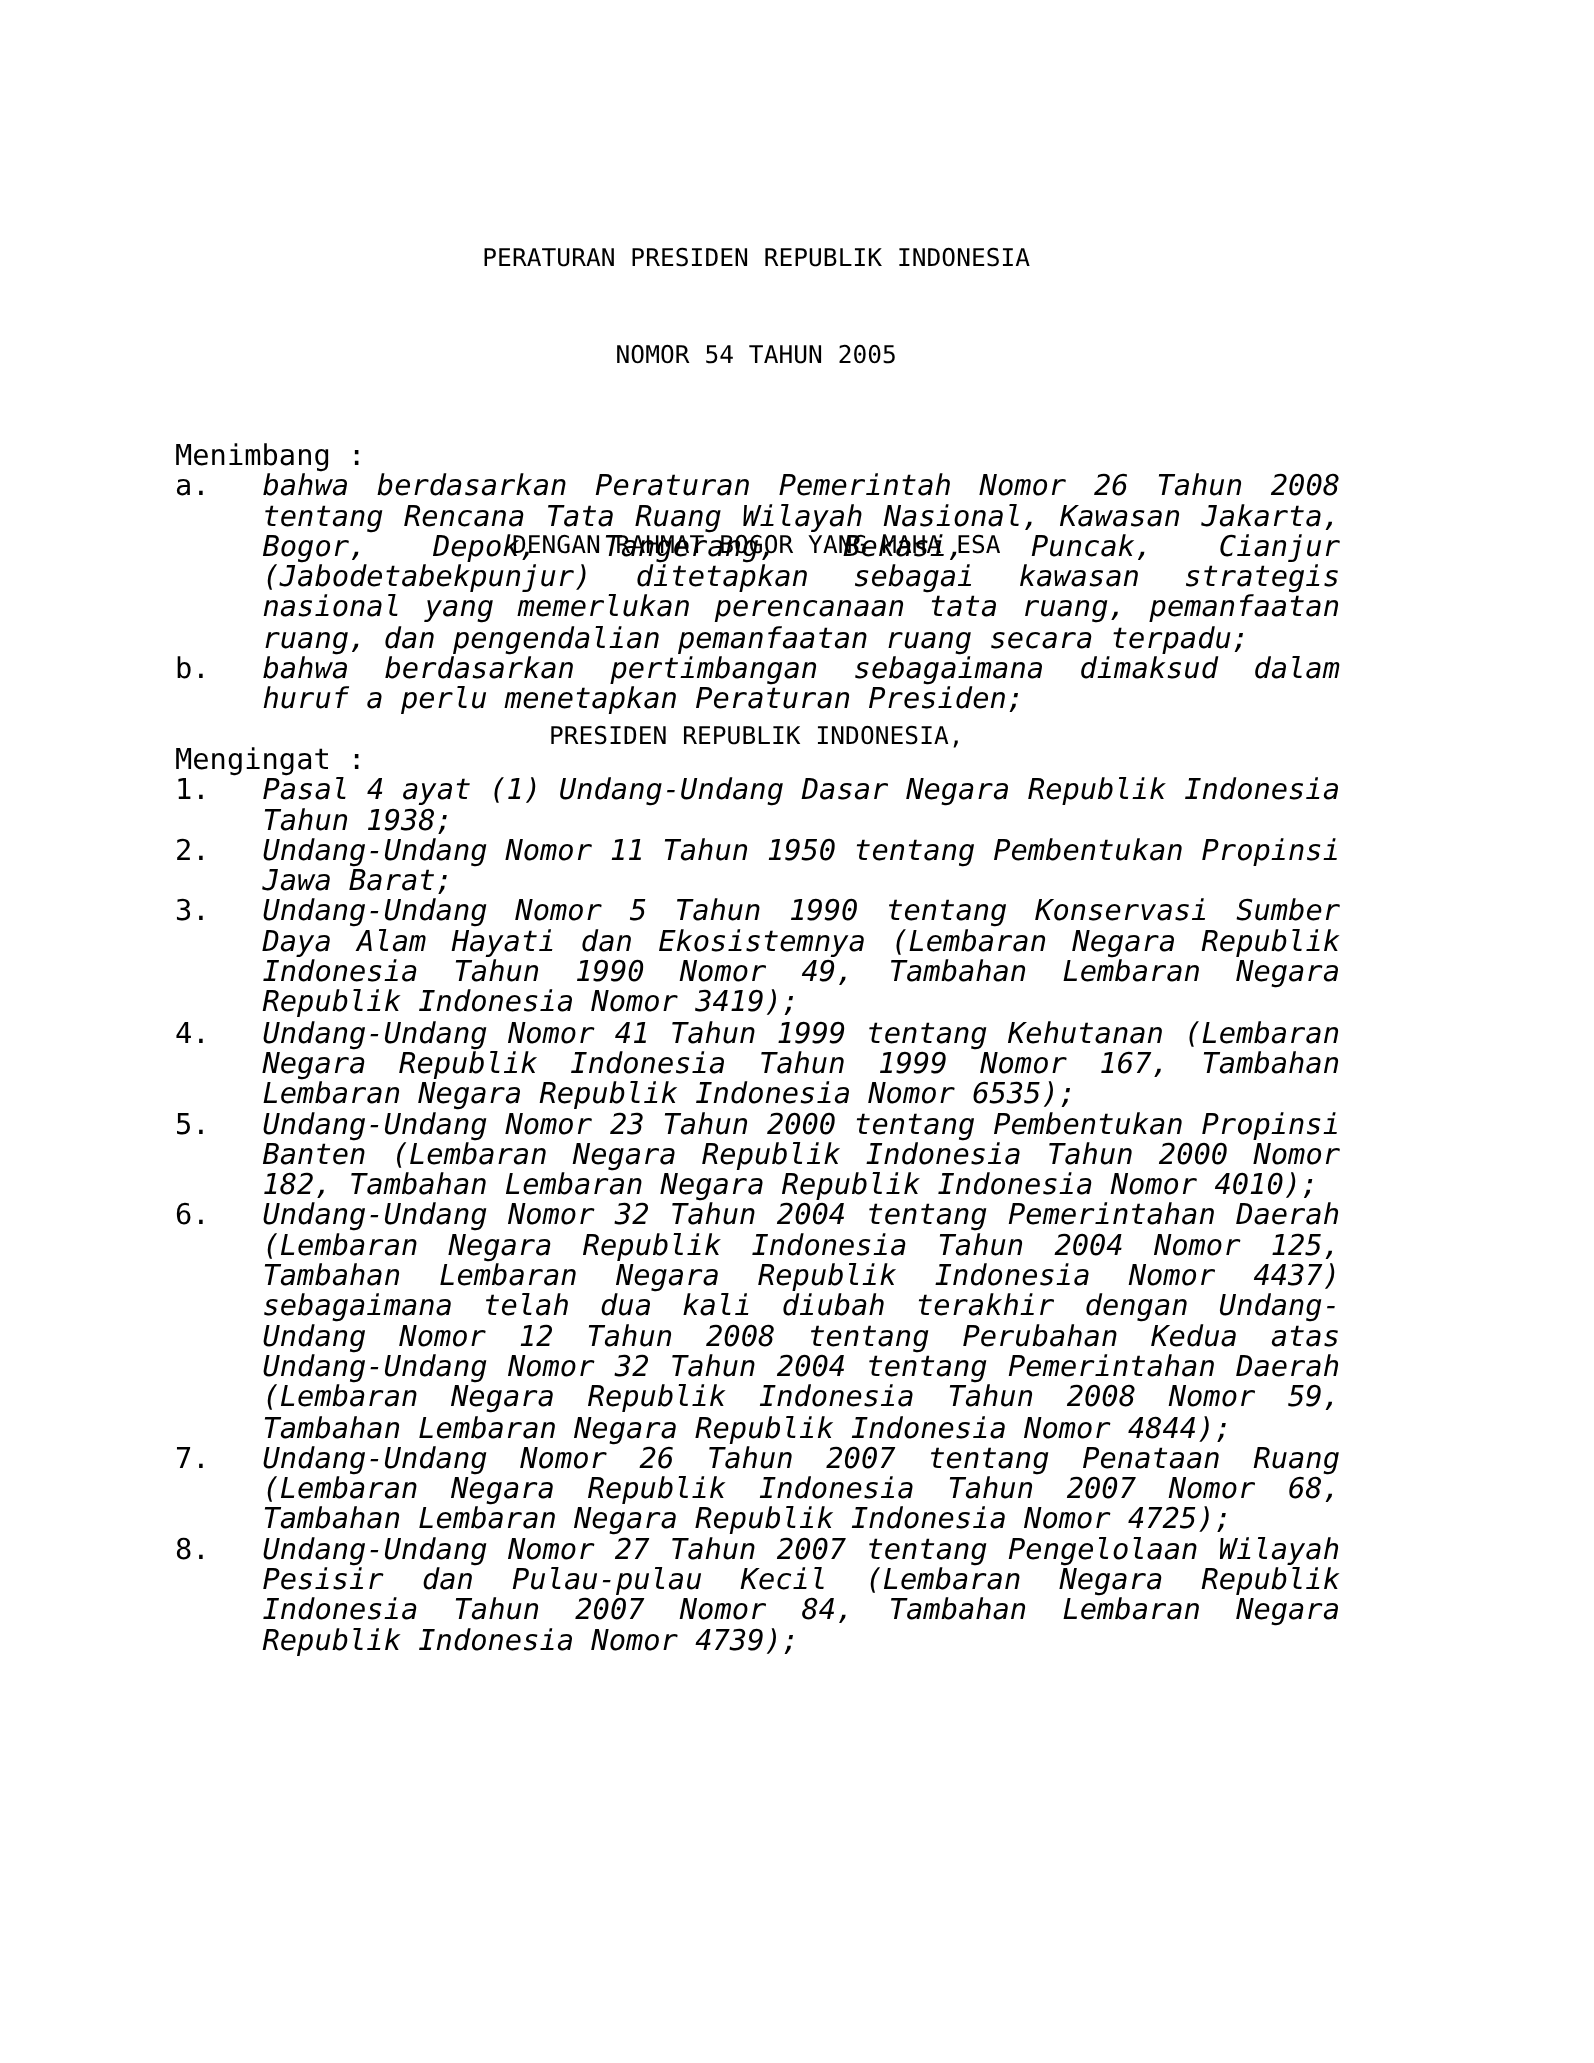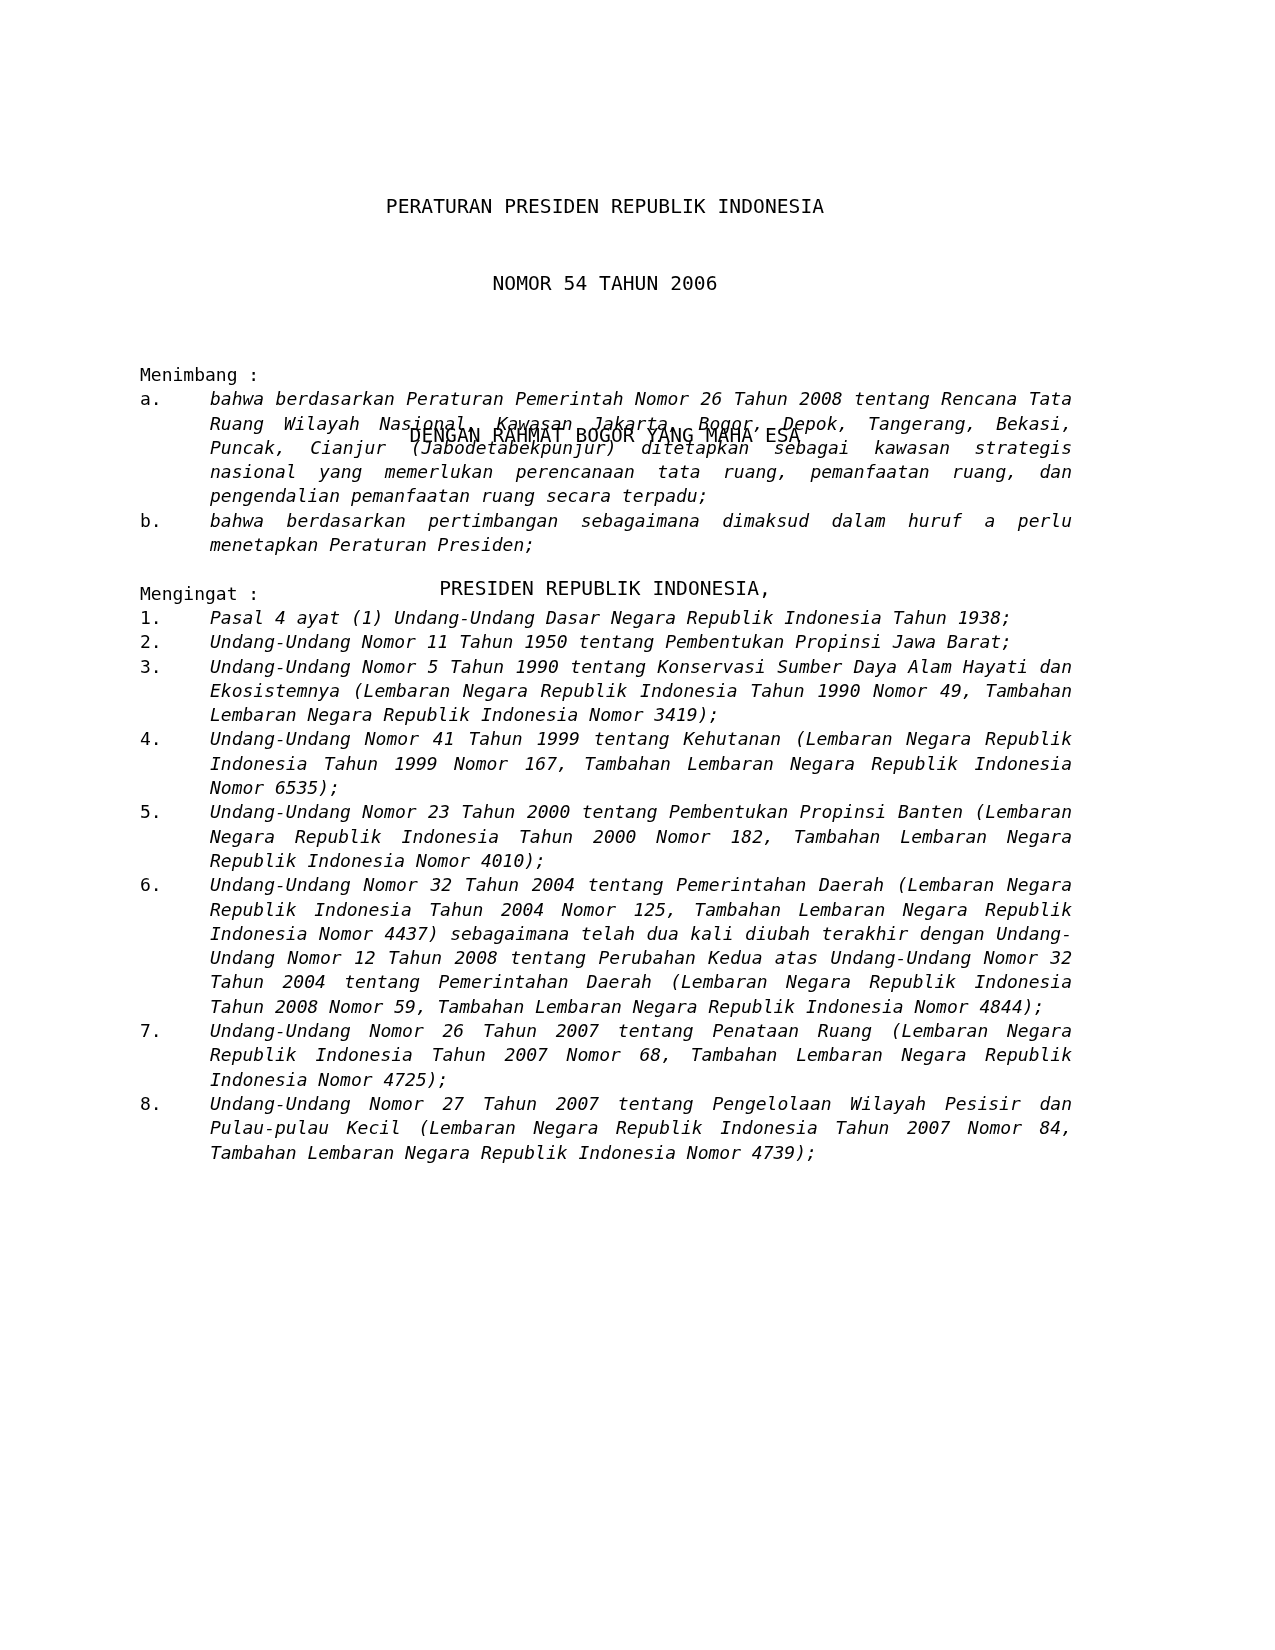--- a/index.html
+++ b/index.html
@@ -41,23 +41,23 @@
   .header-line {
     display: block;
     white-space: pre;
   }
   .gap-sm { height: 25px; }
 
   
   .body-block {
     position: absolute;
     left: 140px;
-    top: 363px;
+    top: 353px;
     width: 932px;
-    font-size: 18px;
+    font-size: 23px;
     line-height: 24.3px;
   }
 
   .section-label {
     display: block;
     white-space: pre;
     text-align: left;
   }
 
   .spacer {
@@ -85,21 +85,21 @@
   }
   
 </style>
 </head>
 <body>
 
 <div class="page">
 
   <div class="header-block">
     <span class="header-line">PERATURAN PRESIDEN REPUBLIK INDONESIA</span>
-    <span class="header-line">NOMOR 54 TAHUN 2006</span>
+    <span class="header-line">NOMOR 54 TAHUN 2005</span>
     <span class="header-line gap-sm"></span>
     <span class="header-line">DENGAN RAHMAT BOGOR YANG MAHA ESA</span>
     <span class="header-line gap-sm"></span>
     <span class="header-line">PRESIDEN REPUBLIK INDONESIA,</span>
   </div>
 
   <div class="body-block">
 
     <span class="section-label">Menimbang :</span>
 

